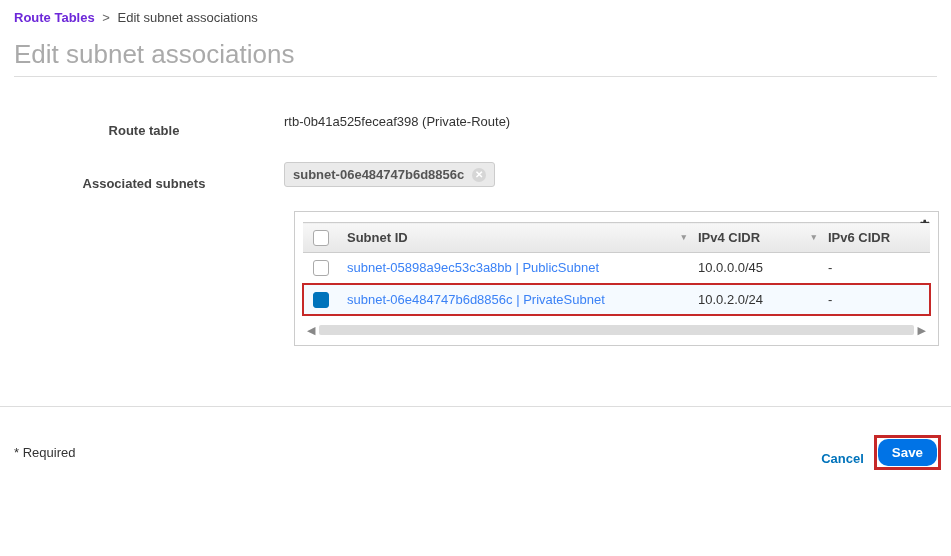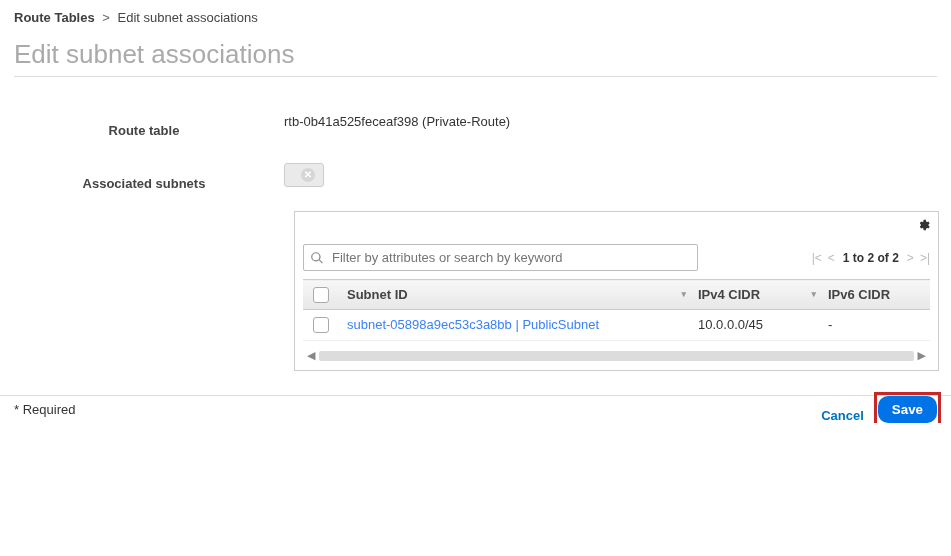--- a/index.html
+++ b/index.html
@@ -7,21 +7,21 @@
     margin: 0;
     padding: 0;
     font-family: "Helvetica Neue", Arial, sans-serif;
     font-size: 13px;
     color: #333;
     width: 951px;
     background: #fff;
   }
   .page { padding: 10px 14px 0 14px; }
   .breadcrumb { font-size: 13px; margin-bottom: 14px; }
-  .breadcrumb a { color: #404040; text-decoration: none; font-weight: bold; }
+  .breadcrumb a { color: #6d28d9; text-decoration: none; font-weight: bold; }
   .breadcrumb .sep { color: #666; margin: 0 4px; }
   .breadcrumb .current { color: #444; }
   h1.title {
     font-size: 26px;
     font-weight: 400;
     color: #aaa;
     margin: 0 0 6px 0;
   }
   .title-hr { border: none; border-top: 1px solid #ddd; margin: 0 0 28px 0; }
   .form-row { display: flex; align-items: center; margin-bottom: 20px; }
@@ -151,22 +151,22 @@
   }
   .hscroll .arrow { color: #888; font-size: 11px; padding: 0 4px; }
   .hscroll .track {
     flex: 1;
     height: 10px;
     background: #dcdcdc;
     border-radius: 2px;
   }
   .footer {
     border-top: 1px solid #ddd;
-    margin-top: 24px;
-    padding: 0 14px;
+    margin-top: 60px;
+    padding: 32px 14px;
     display: flex;
     align-items: center;
   }
   .footer .req { color: #333; }
   .footer .actions { margin-left: auto; display: flex; align-items: flex-end; gap: 14px; }
   .btn-cancel { color: #0073bb; font-weight: bold; }
   .btn-save {
     background: #0073e6;
     color: #fff;
     font-weight: bold;
@@ -191,47 +191,33 @@
 
   <div class="form-row">
     <div class="form-label">Route table</div>
     <div class="form-value">rtb-0b41a525feceaf398 (Private-Route)</div>
   </div>
 
   <div class="form-row">
     <div class="form-label">Associated subnets</div>
     <div class="form-value">
       <span class="chip">
+        <span>subnet-06e484747b6d8856c</span>
         <span class="chip-x">✕</span>
       </span>
     </div>
   </div>
 
   <div class="subnets-panel">
     <span class="panel-gear">
       <svg width="14" height="14" viewBox="0 0 24 24">
           <path fill="#333" d="M12 8a4 4 0 100 8 4 4 0 000-8zm9.4 4a7.4 7.4 0 00-.1-1l2.1-1.6-2-3.4-2.5 1a7.5 7.5 0 00-1.7-1L17 3h-4l-.3 2.9a7.5 7.5 0 00-1.7 1l-2.5-1-2 3.4L8.6 11a7.4 7.4 0 000 2l-2.1 1.6 2 3.4 2.5-1c.5.4 1.1.8 1.7 1L13 21h4l.3-2.9c.6-.3 1.2-.6 1.7-1l2.5 1 2-3.4-2.1-1.6c.1-.4.1-.7.1-1.1z"></path>
         </svg>
     </span>
 
-    <div class="panel-toolbar">
-      <div class="search-box">
-        <svg width="14" height="14" viewBox="0 0 24 24">
-            <path fill="#888" d="M10 2a8 8 0 105.3 14l5.4 5.4 1.4-1.4-5.4-5.4A8 8 0 0010 2zm0 2a6 6 0 110 12 6 6 0 010-12z"></path>
-          </svg>
-        <input type="text" placeholder="Filter by attributes or search by keyword" style="">
-      </div>
-      <div class="pager">
-        <span class="pg-btn">|&lt;</span>
-        <span class="pg-btn">&lt;</span>
-        <span class="pg-text">1 to 2 of 2</span>
-        <span class="pg-btn">&gt;</span>
-        <span class="pg-btn">&gt;|</span>
-      </div>
-    </div>
 
     <table class="subnets">
       <thead>
         <tr>
           <th>
             <span class="cb"></span>
           </th>
           <th>
             <span>Subnet ID</span>
             <span class="sort">▾</span>
@@ -245,20 +231,26 @@
           </th>
         </tr>
       </thead>
       <tbody>
         <tr>
           <td><span class="cb"></span></td>
           <td><a href="#" class="subnet-link">subnet-05898a9ec53c3a8bb | PublicSubnet</a></td>
           <td>10.0.0.0/45</td>
           <td>-</td>
         </tr>
+        <tr class="row-selected">
+          <td><span class="cb checked"></span></td>
+          <td><a href="#" class="subnet-link">subnet-06e484747b6d8856c | PrivateSubnet</a></td>
+          <td>10.0.2.0/24</td>
+          <td>-</td>
+        </tr>
       </tbody>
     </table>
 
     <div class="hscroll">
       <span class="arrow">◀</span>
       <div class="track"></div>
       <span class="arrow">▶</span>
     </div>
   </div>
 </div>

